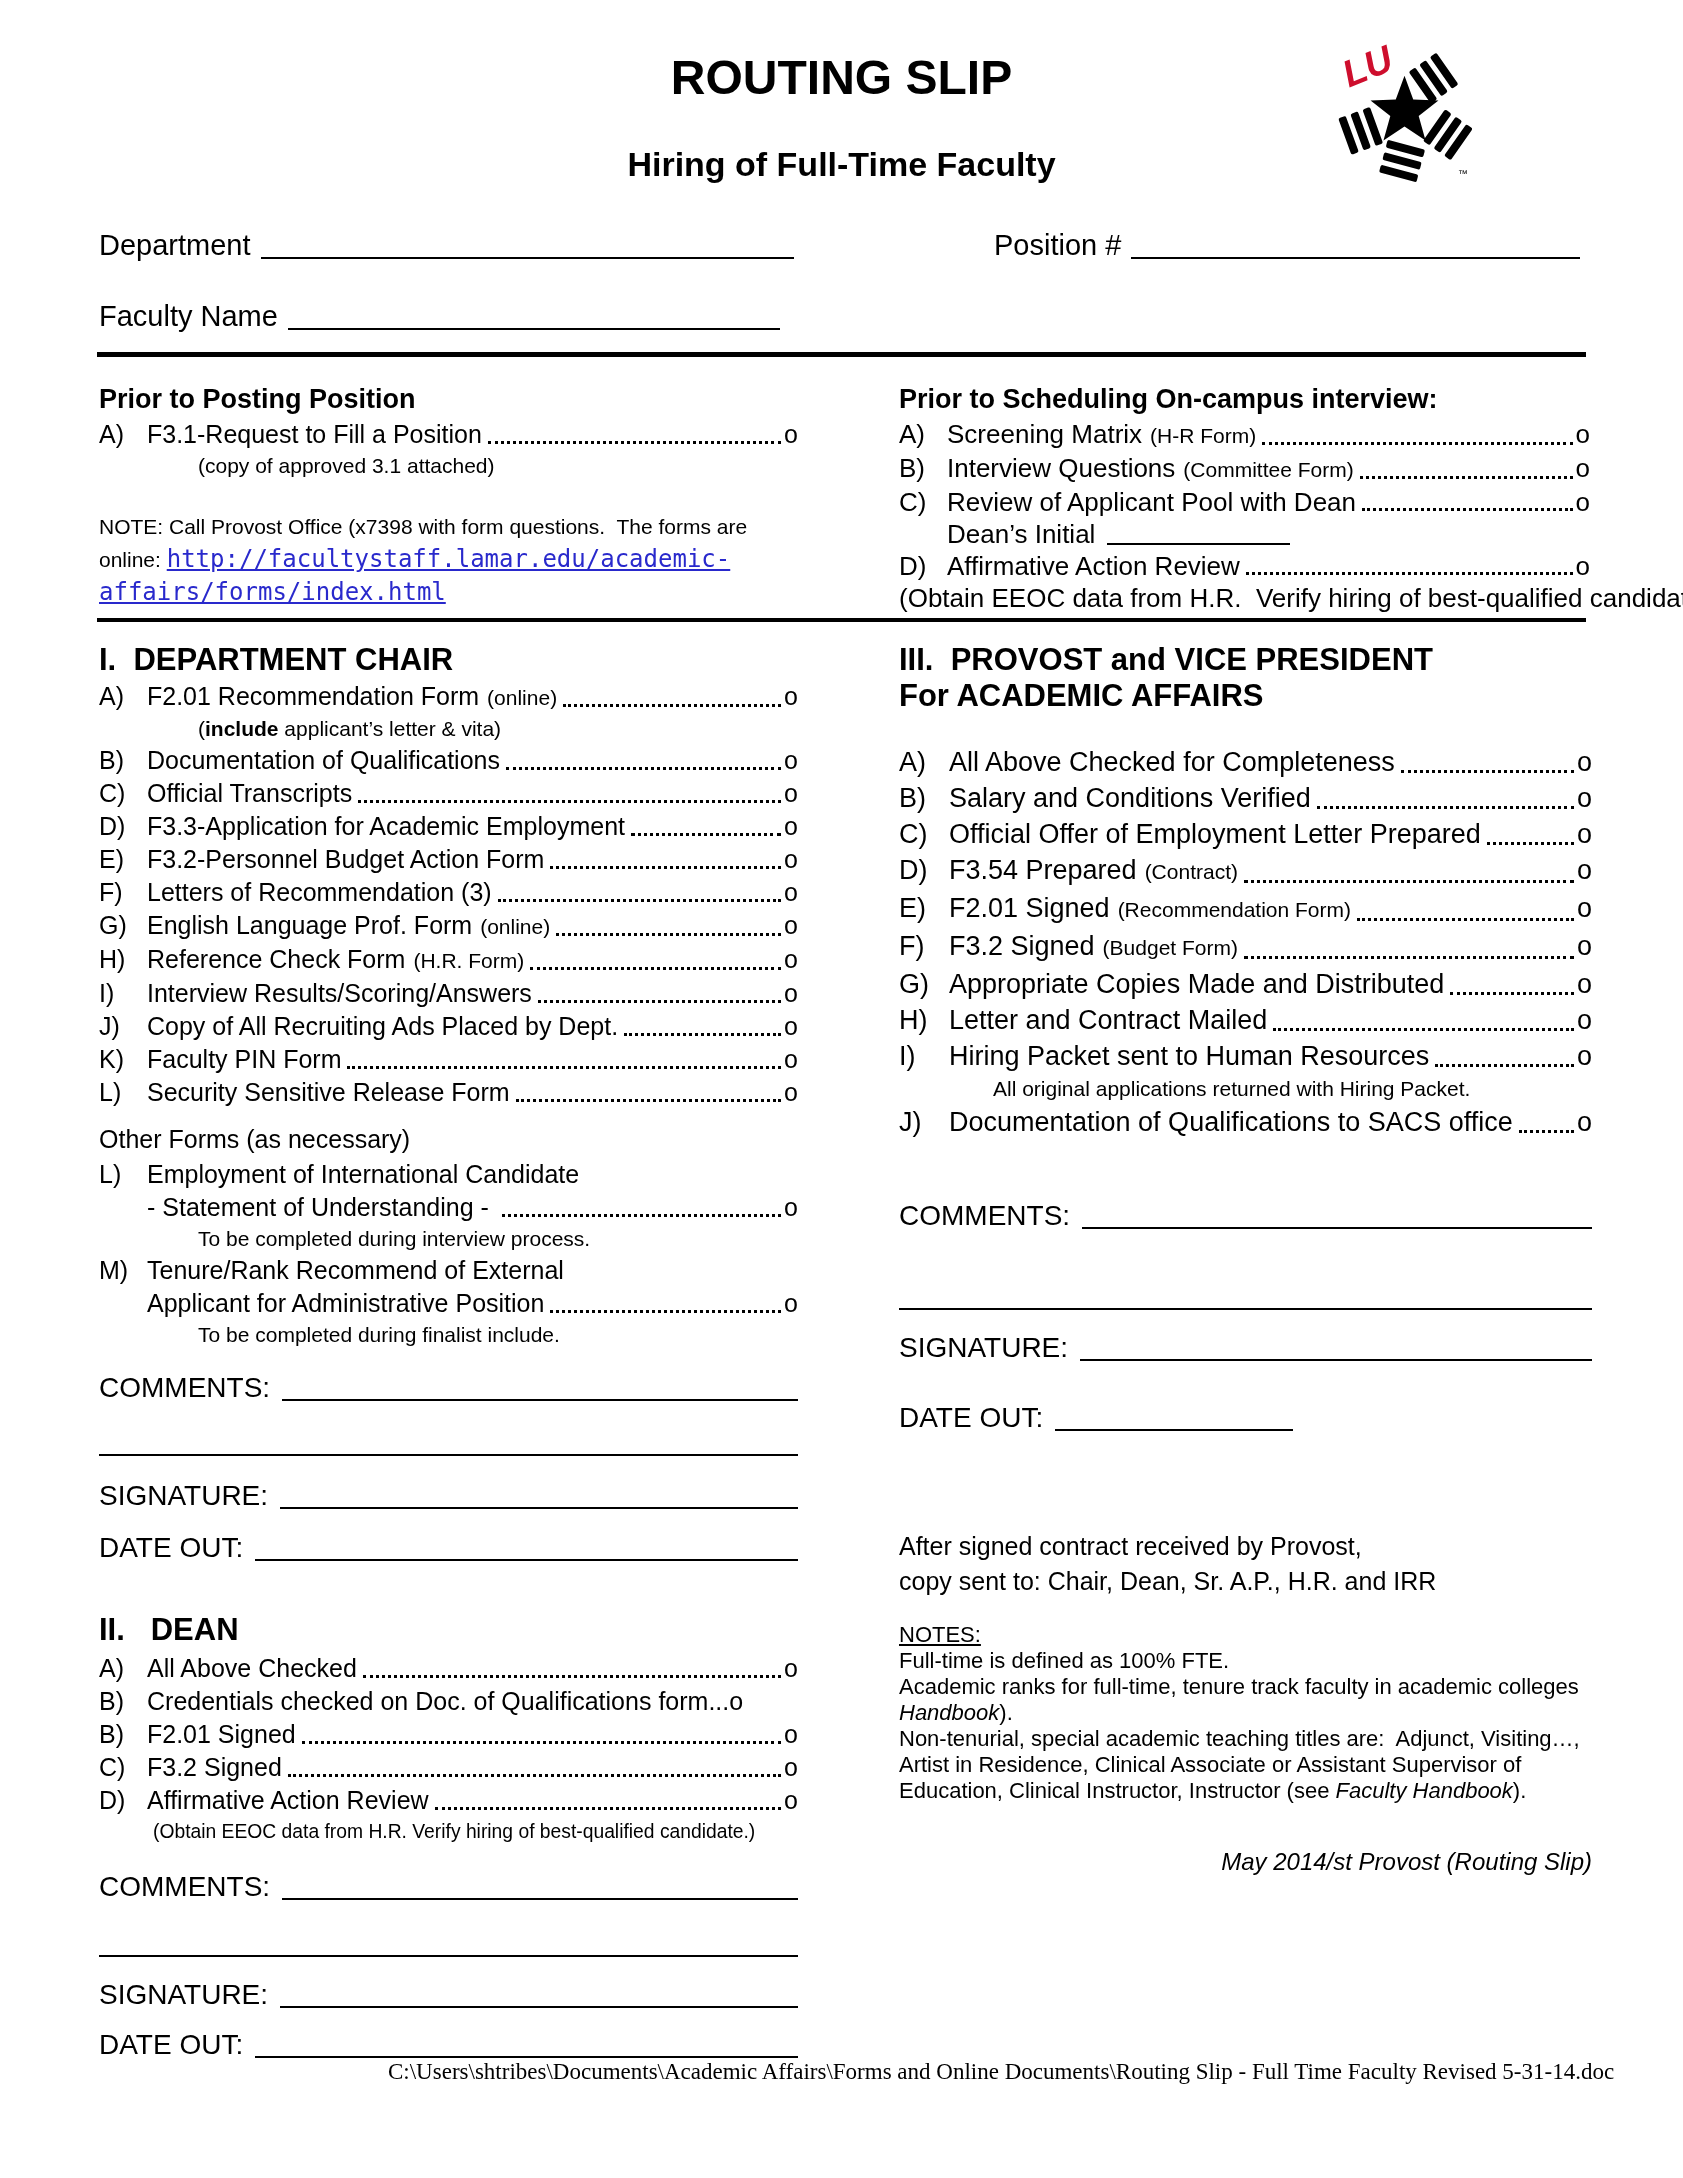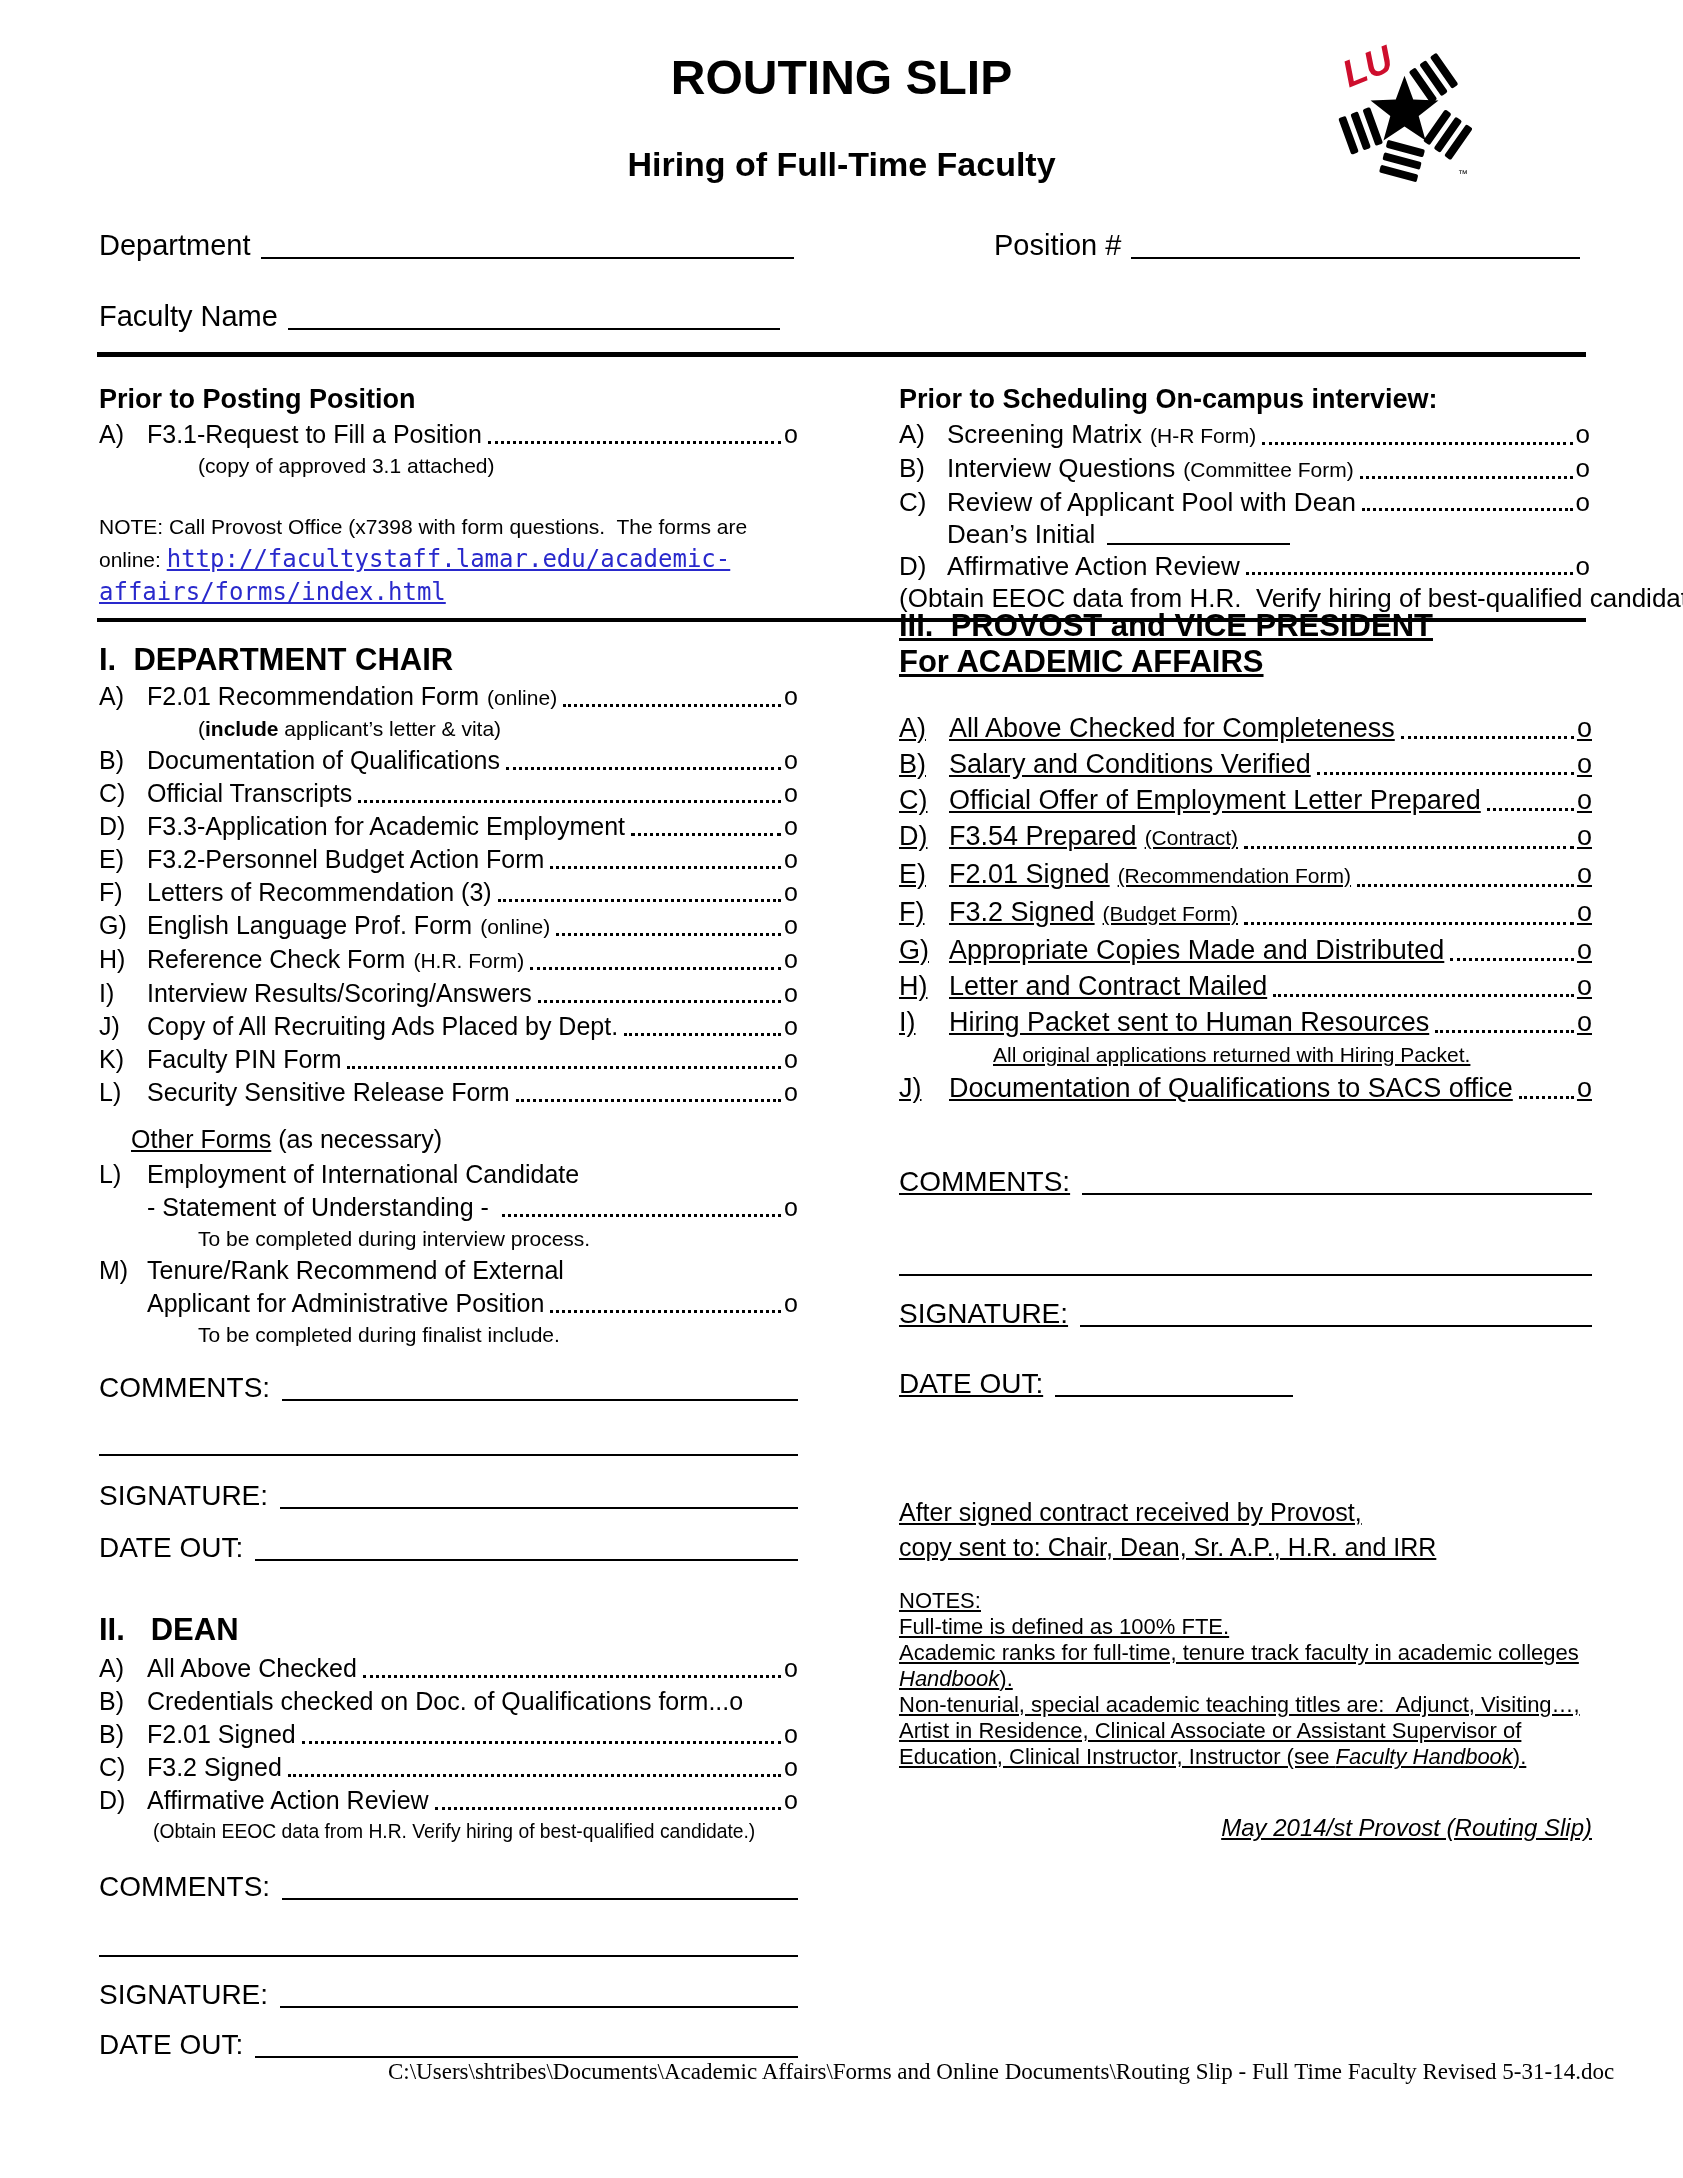--- a/index.html
+++ b/index.html
@@ -18,21 +18,21 @@
   #bud{left:994px;top:291px;width:572px;}
   .flabel{margin-right:10px;white-space:pre;}
   .wline{flex:1;border-bottom:2.5px solid #000;margin-bottom:3px;}
   .hrline{position:absolute;left:97px;width:1489px;height:0;border-top:5px solid #000;}
   #hr1{top:352px;}
   #hr2{top:618px;border-top-width:4px;}
   .col{position:absolute;}
   #colL1{left:99px;top:382px;width:699px;}
   #colR1{left:899px;top:382px;width:691px;}
   #colL2{left:99px;top:642px;width:699px;}
-  #colR2{left:899px;top:608px;width:693px;text-decoration:underline;}
+  #colR2{left:899px;top:642px;width:693px;}
   .h27{font-size:27px;font-weight:bold;line-height:34px;white-space:pre;}
   .row{display:flex;align-items:baseline;font-size:25px;line-height:33px;}
   #colR1 .row{font-size:26px;line-height:32px;}
   #colR2 .row{font-size:27px;line-height:36px;}
   .letter{flex:none;width:48px;white-space:pre;}
   #colR2 .letter{width:50px;}
   .txt{white-space:pre;}
   .bold{font-weight:bold;}
   .smalltxt{font-size:21px;margin-left:8px;white-space:pre;}
   .leader{flex:1;align-self:flex-end;border-bottom:3px dotted #000;margin:0 3px 7px 6px;min-width:18px;}
@@ -45,21 +45,21 @@
   .nb-line{white-space:pre;}
   .link{font-family:"DejaVu Sans Mono",monospace;font-size:24px;color:var(--link,#2929cc);
         text-decoration:underline;white-space:pre;}
   .secheading{font-size:31px;font-weight:bold;line-height:36px;white-space:pre;}
   .secheading.c2{text-align:left;padding-right:40px;}
   .secheading.deanh{margin-top:48px;}
   [data-list]{margin-top:2px;}
   #deanlist{margin-top:4px;}
   .plist{margin-top:30px;}
   .ofheading{font-size:25px;line-height:33px;margin-top:14px;white-space:pre;}
-  .ofheading .u{text-decoration:underline;margin-left:32px;}
+  .ofheading .u{}
   .signrow{display:flex;align-items:flex-end;font-size:28px;height:42px;}
   .signrow .slabel{margin-right:12px;white-space:pre;}
   .wline.short{flex:none;width:238px;}
   .lineonly{height:34px;border-bottom:2.5px solid #000;}
   .chair .cm{margin-top:12px;}  .chair .ln{margin-top:16px;}
   .chair .sg{margin-top:14px;}  .chair .dt{margin-top:10px;}
   .dean2 .cm{margin-top:14px;}  .dean2 .ln{margin-top:18px;}
   .dean2 .sg{margin-top:12px;}  .dean2 .dt{margin-top:8px;}
   .prov .cm{margin-top:50px;}   .prov .ln{margin-top:42px;}
   .prov .sg{margin-top:12px;}   .prov .dt{margin-top:28px;}

